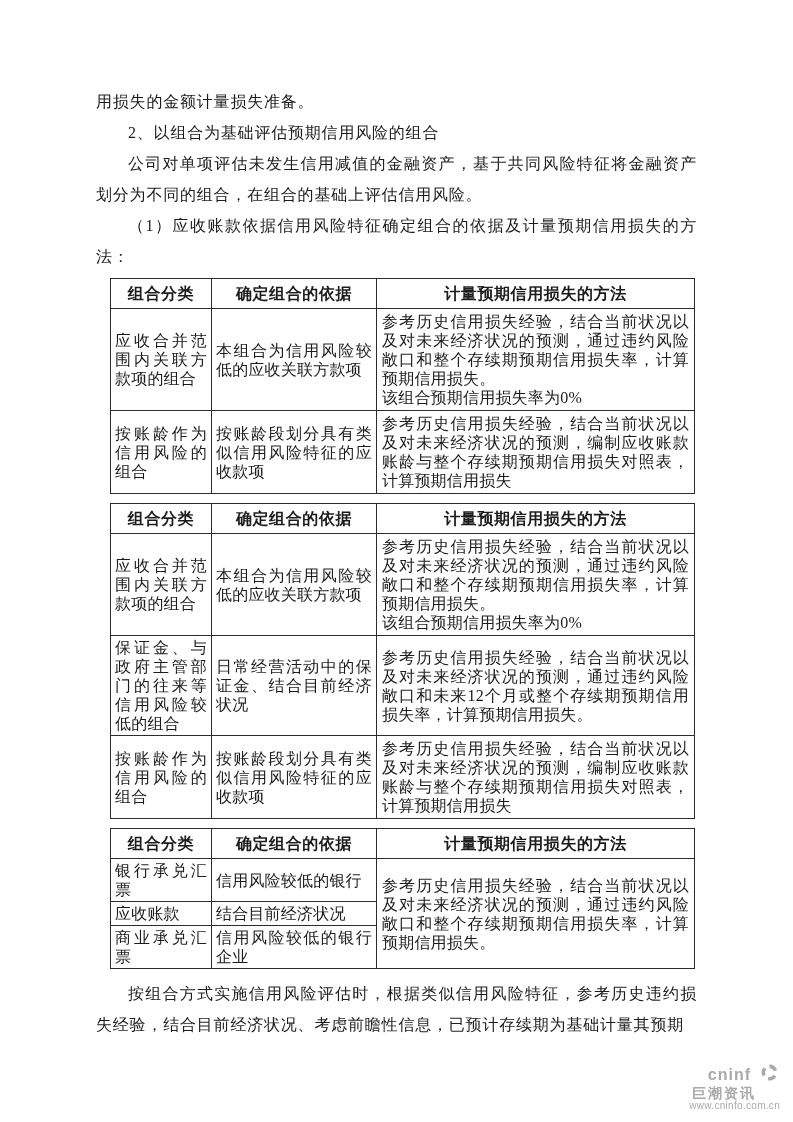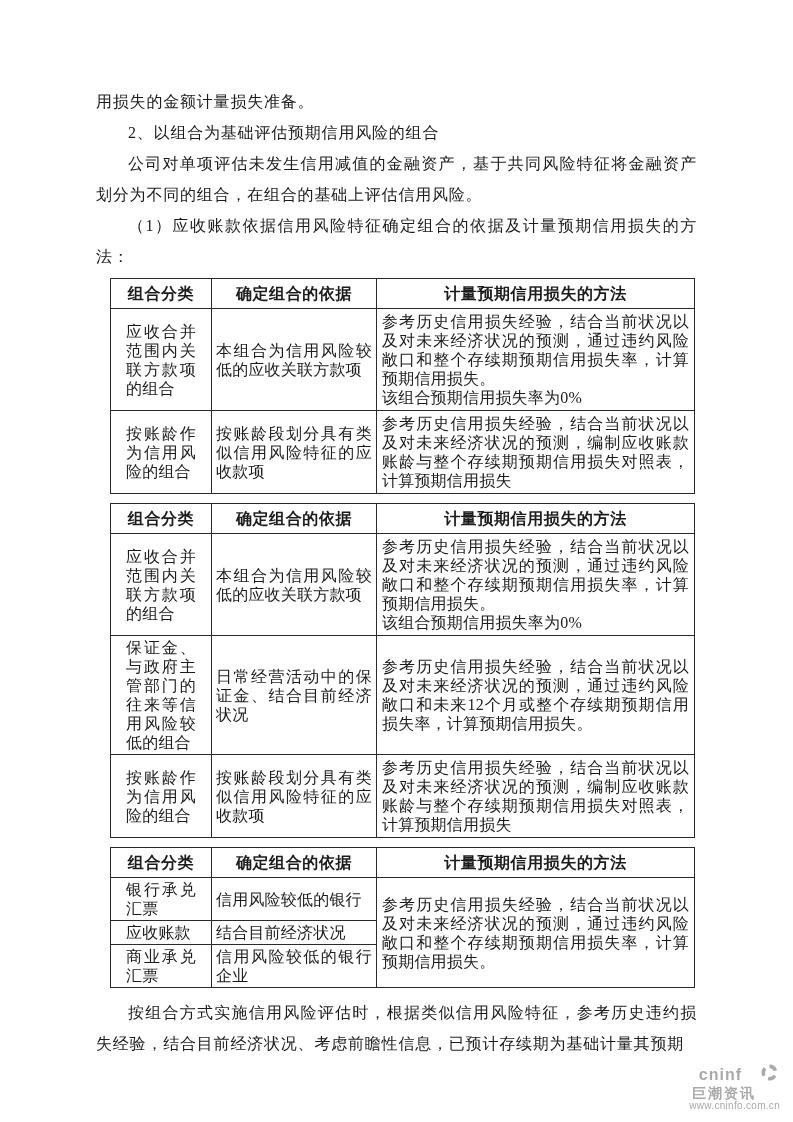--- a/index.html
+++ b/index.html
@@ -40,35 +40,35 @@
     letter-spacing:0.2px;
     vertical-align:middle;
     word-break:break-word;
   }
   table.grid th{
     font-weight:bold;
     text-align:center;
     padding:5px 2px;
     letter-spacing:0.6px;
   }
-  td.cat{padding:2px 15px;text-align:justify;}
+  td.cat{padding:2px 4px;text-align:justify;}
   td.basis{padding:2px 4px;text-align:justify;}
   td.method{padding:3px 5px;text-align:justify;}
   .logo{
     position:absolute;
     right:13px;
     bottom:11px;
     text-align:right;
     font-family:"Liberation Sans","DejaVu Sans",sans-serif;
   }
   .logo-row{
     display:flex;
     align-items:center;
     justify-content:flex-end;
-    gap:17px;
+    gap:8px;
   }
   .brand{
     font-size:16px;
     font-weight:bold;
     letter-spacing:1px;
     line-height:16px;
   }
   .brand-cn{
     font-size:14px;
     letter-spacing:2px;

